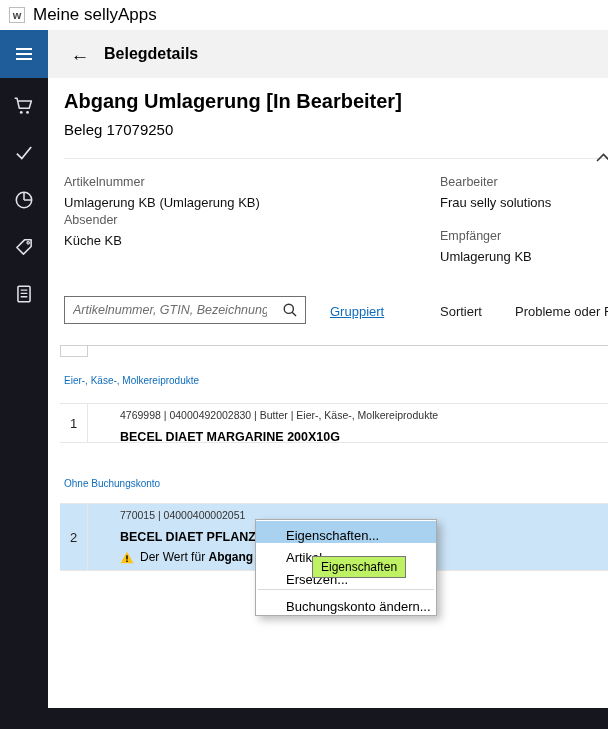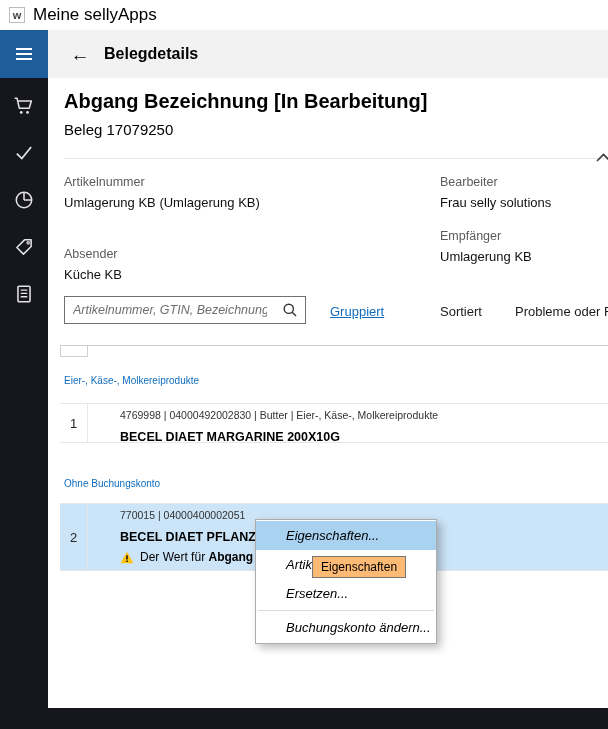--- a/index.html
+++ b/index.html
@@ -26,21 +26,21 @@
   
   .content { position:absolute; top:78px; left:48px; right:0; bottom:21px; background:#fff; overflow:hidden; }
   .doc-title { position:absolute; left:16px; top:12px; font-size:20px; font-weight:bold; color:#000; white-space:nowrap; }
   .doc-subtitle { position:absolute; left:16px; top:43px; font-size:15px; color:#000; }
   .divider { position:absolute; left:16px; right:0; top:80px; border-top:1px solid #E8E8E8; }
   .collapse-chevron { position:absolute; left:595px; top:152px; }
 
   .field { position:absolute; }
   .f0 { left:16px;  top:97px; }
   .f1 { left:392px; top:97px; }
-  .f2 { left:16px;  top:169px; }
+  .f2 { left:16px;  top:135px; }
   .f3 { left:392px; top:151px; }
   .flabel { font-size:12.5px; color:#5B5B5B; }
   .fvalue { font-size:13px; color:#111; margin-top:6px; white-space:nowrap; }
 
   .searchbox { position:absolute; left:16px; top:218px; width:242px; height:28px; border:1px solid #707070; background:#fff; display:flex; align-items:center; }
   .searchbox input { flex:1; height:100%; border:none; outline:none; padding:0 8px; font-size:12.5px; font-family:inherit; background:transparent; }
   .searchbox input::placeholder { font-style:italic; color:#6e6e6e; }
   .search-btn { width:30px; height:100%; display:flex; align-items:center; justify-content:center; cursor:pointer; }
 
   .view-link { position:absolute; top:226px; font-size:13px; color:#1a1a1a; text-decoration:none; white-space:nowrap; cursor:pointer; }
@@ -60,26 +60,26 @@
   .r1 { top:425px; height:68px; background:#CCE4F7; }
   .gutter { width:28px; border-right:1px solid #E6E6E6; display:flex; align-items:center; justify-content:center; font-size:13px; color:#222; flex:none; }
   .rowbody { flex:1; padding-left:32px; overflow:hidden; }
   .meta { font-size:10.5px; color:#333; margin-top:5px; white-space:nowrap; }
   .rname { font-size:12.5px; font-weight:bold; color:#000; margin-top:9px; white-space:nowrap; }
   .warning { display:flex; align-items:center; gap:6px; margin-top:6px; font-size:12px; color:#000; white-space:nowrap; }
   .wbold { font-weight:bold; }
 
   
   .context-menu { position:absolute; left:255px; top:519px; width:182px; background:#fff; border:1px solid #ACACAC; box-shadow:4px 4px 8px rgba(0,0,0,0.25); padding:1px 0; z-index:20; }
-  .menu-item { height:29px; line-height:29px; padding-left:30px; font-size:13px; color:#000; white-space:nowrap; cursor:pointer;font-style:italic; }
+  .menu-item { height:22px; line-height:29px; padding-left:30px; font-size:13px; color:#000; white-space:nowrap; cursor:pointer; }
   .menu-item.highlight { background:#A9D2F1; }
   .menu-item.disabled { color:#9B9B9B; cursor:default; }
   .menu-sep { border-top:1px solid #D9D9D9; margin:2px 2px; }
 
-  .tooltip { position:absolute; left:312px; top:556px; background:#fdba74; border:1px solid #767676; padding:3px 8px; font-size:12px; color:#000; z-index:30; white-space:nowrap; }
+  .tooltip { position:absolute; left:312px; top:556px; background:#bef264; border:1px solid #767676; padding:3px 8px; font-size:12px; color:#000; z-index:30; white-space:nowrap; }
 
   
   .footer { position:absolute; left:0; right:0; bottom:0; height:21px; background:#16161E; z-index:5; }
 </style>
 </head>
 <body>
 
 <div class="window">
 
   <div class="titlebar">
@@ -129,21 +129,21 @@
       </div>
     </div>
   </div>
 
   <div class="header">
     <button class="back">←</button>
     <span class="header-title">Belegdetails</span>
   </div>
 
   <div class="content">
-    <div class="doc-title">Abgang Bezeichnung [In Bearbeitung]</div>
+    <div class="doc-title">Abgang Umlagerung [In Bearbeiter]</div>
     <div class="doc-subtitle">Beleg 17079250</div>
     <div class="divider"></div>
 
     <div class="field f0">
       <div class="flabel">Artikelnummer</div>
       <div class="fvalue">Umlagerung KB (Umlagerung KB)</div>
     </div>
     <div class="field f1">
       <div class="flabel">Bearbeiter</div>
       <div class="fvalue">Frau selly solutions</div>

